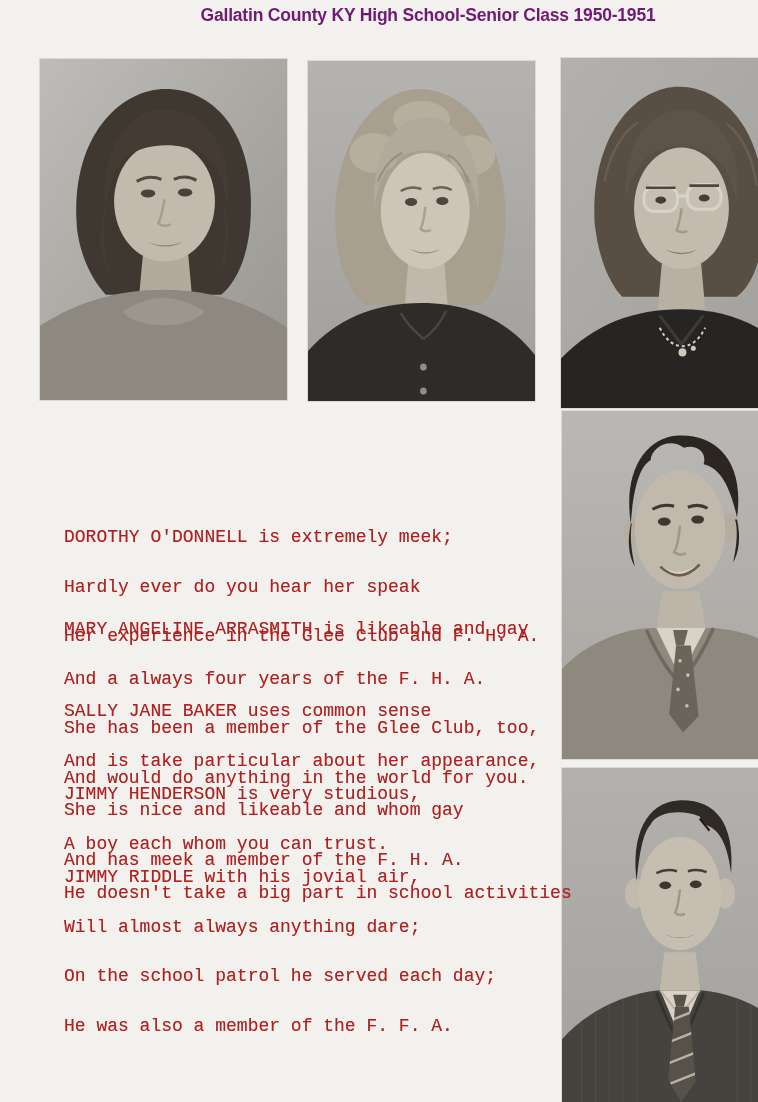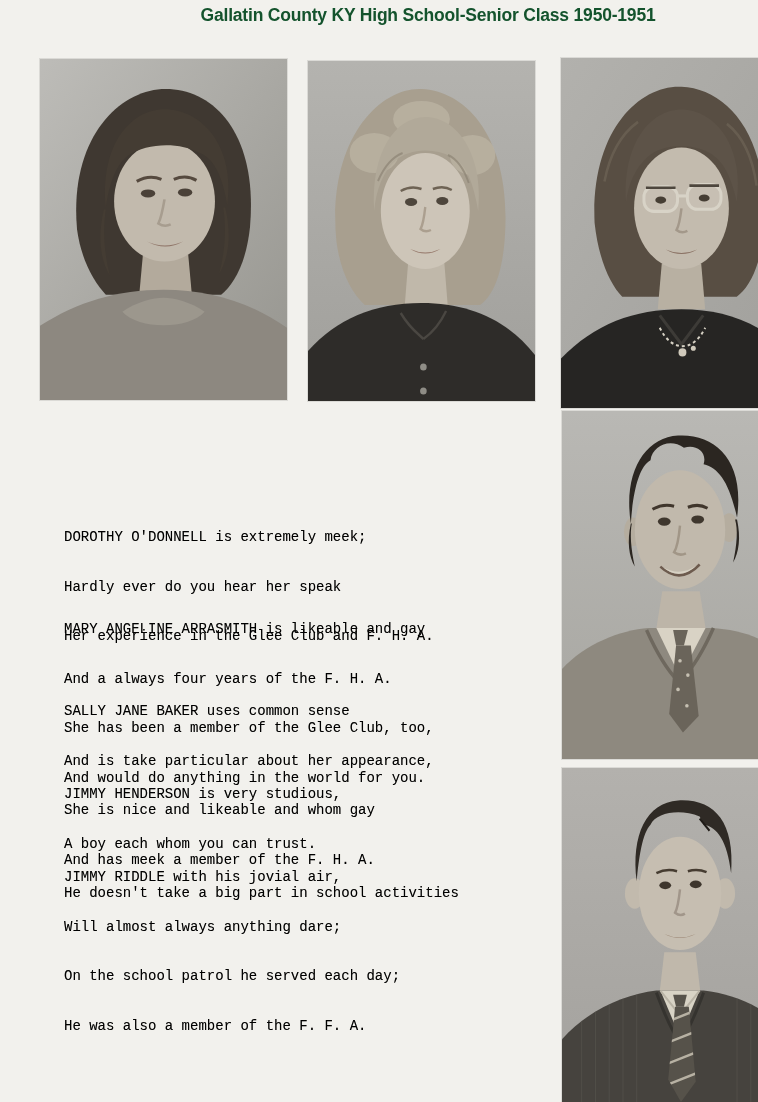--- a/index.html
+++ b/index.html
@@ -10,37 +10,37 @@
     background:#f2f1ed;
     overflow:hidden;
     font-family:"Liberation Sans","DejaVu Sans",sans-serif;
   }
   .title{
     position:absolute;top:5px;left:0;width:100%;
     box-sizing:border-box;padding-left:98px;
     margin:0;text-align:center;
     font-family:"Liberation Sans","DejaVu Sans",sans-serif;
     font-weight:bold;font-size:17.5px;letter-spacing:-0.2px;
-    color:#14532d;white-space:nowrap;
+    color:#701a75;white-space:nowrap;
   }
   .photo{
     position:absolute;overflow:hidden;background:#a8a7a3;
     box-shadow:0 0 0 1px rgba(60,58,52,0.12), inset 0 0 18px rgba(0,0,0,0.10);
   }
   .photo svg{display:block;width:100%;height:100%;}
   .p1{left:0;top:43px;width:247px;height:341px;}
   .p2{left:268px;top:45px;width:227px;height:340px;}
   .p3{left:521px;top:42px;width:237px;height:350px;}
   .p4{left:522px;top:395px;width:236px;height:348px;}
   .p5{left:522px;top:752px;width:236px;height:344px;}
   .stanza{
     position:absolute;left:64px;
     font-family:"Liberation Mono","DejaVu Sans Mono",monospace;
-    font-size:14px;line-height:16.5px;
-    color:#000000;white-space:pre;
+    font-size:18px;line-height:16.5px;
+    color:#b91c1c;white-space:pre;
     text-shadow:0 0 0.4px rgba(70,68,63,0.45);
   }
   .s1{top:496px}.s2{top:588px}.s3{top:670px}.s4{top:753px}.s5{top:836px}
 </style>
 </head>
 <body>
 
 <div class="page">
 
   <h1 class="title">Gallatin County KY High School-Senior Class 1950-1951</h1>

